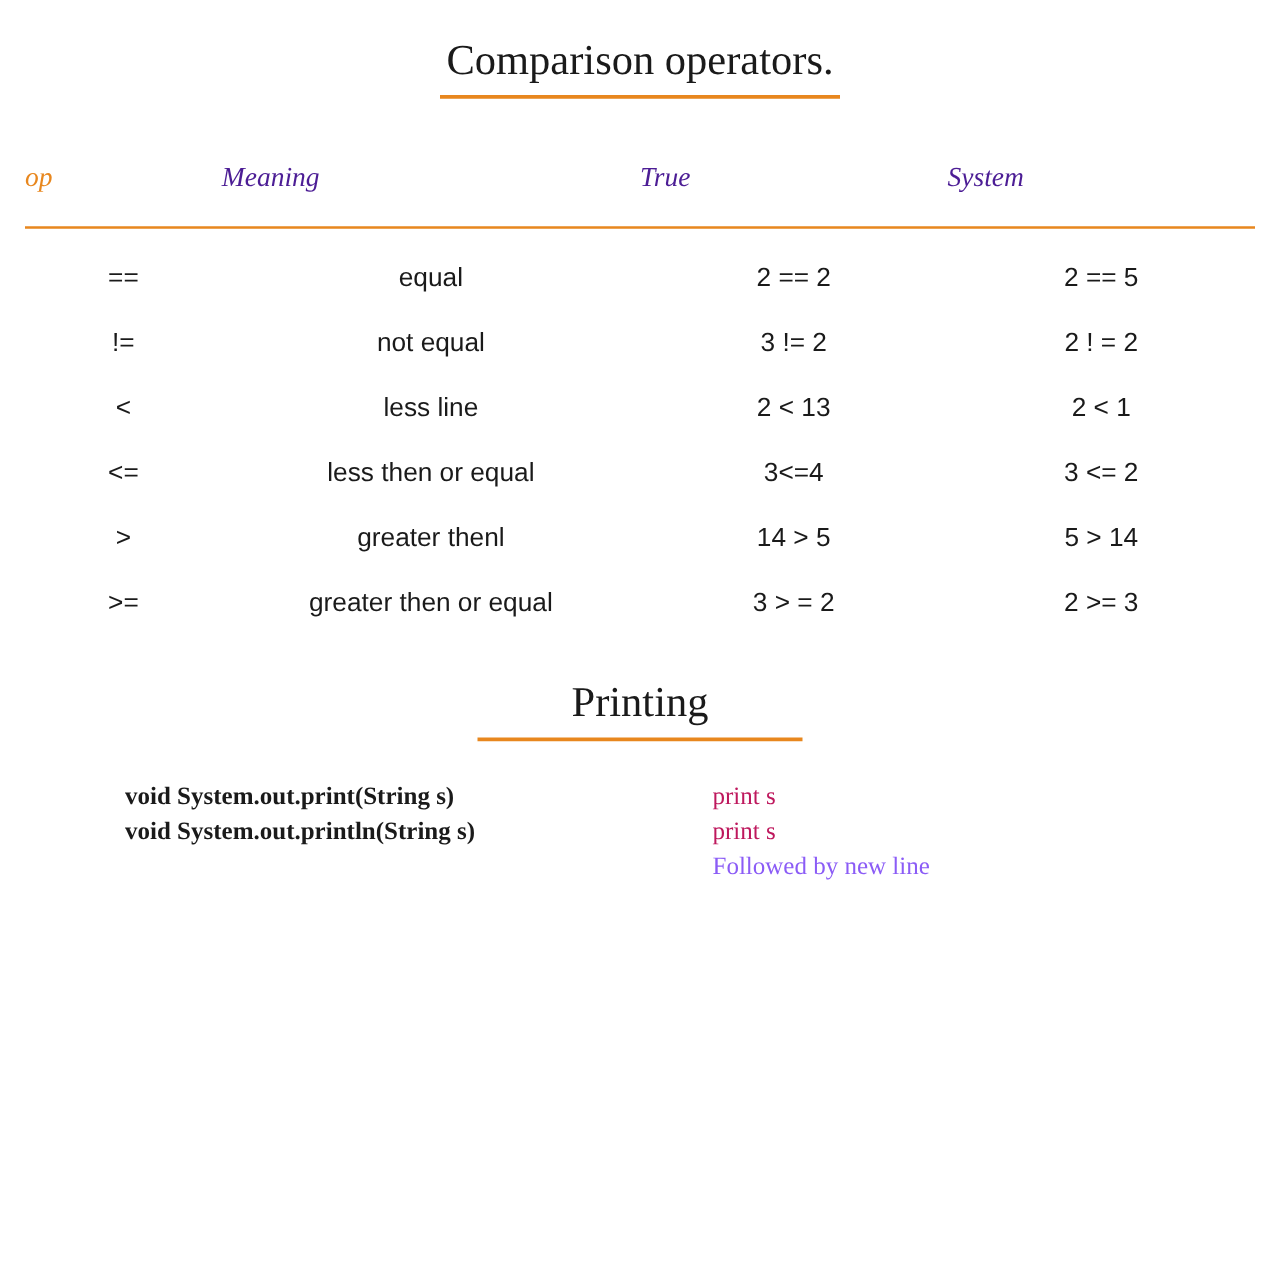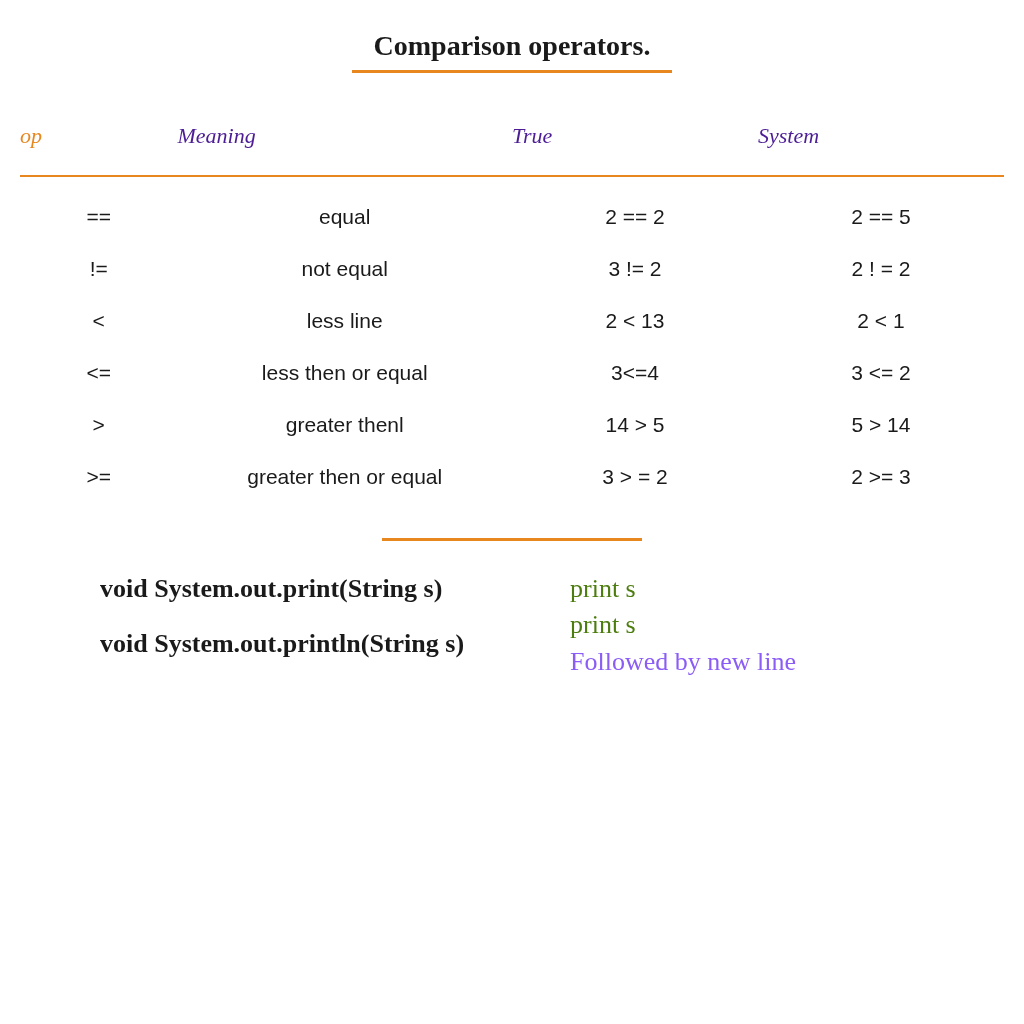--- a/index.html
+++ b/index.html
@@ -9,22 +9,22 @@
     }
     body {
       width: 1024px;
       height: 1024px;
       background: #ffffff;
       font-family: Georgia, 'Times New Roman', serif;
       padding: 30px 20px;
     }
     .section-title {
       text-align: center;
-      font-size: 28px;
-      font-weight: 700;
+      font-size: 34px;
+      font-weight: 400;
       color: #1a1a1a;
       margin-bottom: 8px;
     }
     .title-underline {
       width: 320px;
       height: 3px;
       background: #e8871e;
       margin: 0 auto 40px auto;
     }
     .title-underline-short {
@@ -66,31 +66,31 @@
       font-family: Verdana, Geneva, sans-serif;
     }
     .printing-section {
       margin-top: 35px;
     }
     .print-block {
       padding: 0 80px;
     }
     .print-row {
       display: flex;
-      align-items: center;
-      font-size: 26px;
+      align-items: flex-start;
+      font-size: 20px;
       line-height: 1.4;
     }
     .print-sig {
       flex: 0 0 470px;
       font-weight: 600;
       color: #1a1a1a;
     }
     .print-desc {
-      color: #4d7c0f;
+      color: #be185d;
       font-weight: 400;
     }
     .print-desc-black {
       color: #8b5cf6;
       font-weight: 400;
     }
     .print-gap {
       height: 48px;
     }
   </style>
@@ -156,20 +156,21 @@
         <td>&gt;=</td>
         <td>greater then or equal</td>
         <td>3 &gt; = 2</td>
         <td>2 &gt;= 3</td>
       </tr>
     </tbody>
   </table>
 </div>
 
 <div class="printing-section">
+  <h1 class="section-title">Printing</h1>
   <div class="title-underline-short"></div>
 
   <div class="print-block">
     <div class="print-row">
       <div class="print-sig">void System.out.print(String s)</div>
       <div class="print-desc">print s</div>
     </div>
     <div class="print-row">
       <div class="print-sig">void System.out.println(String s)</div>
       <div>

